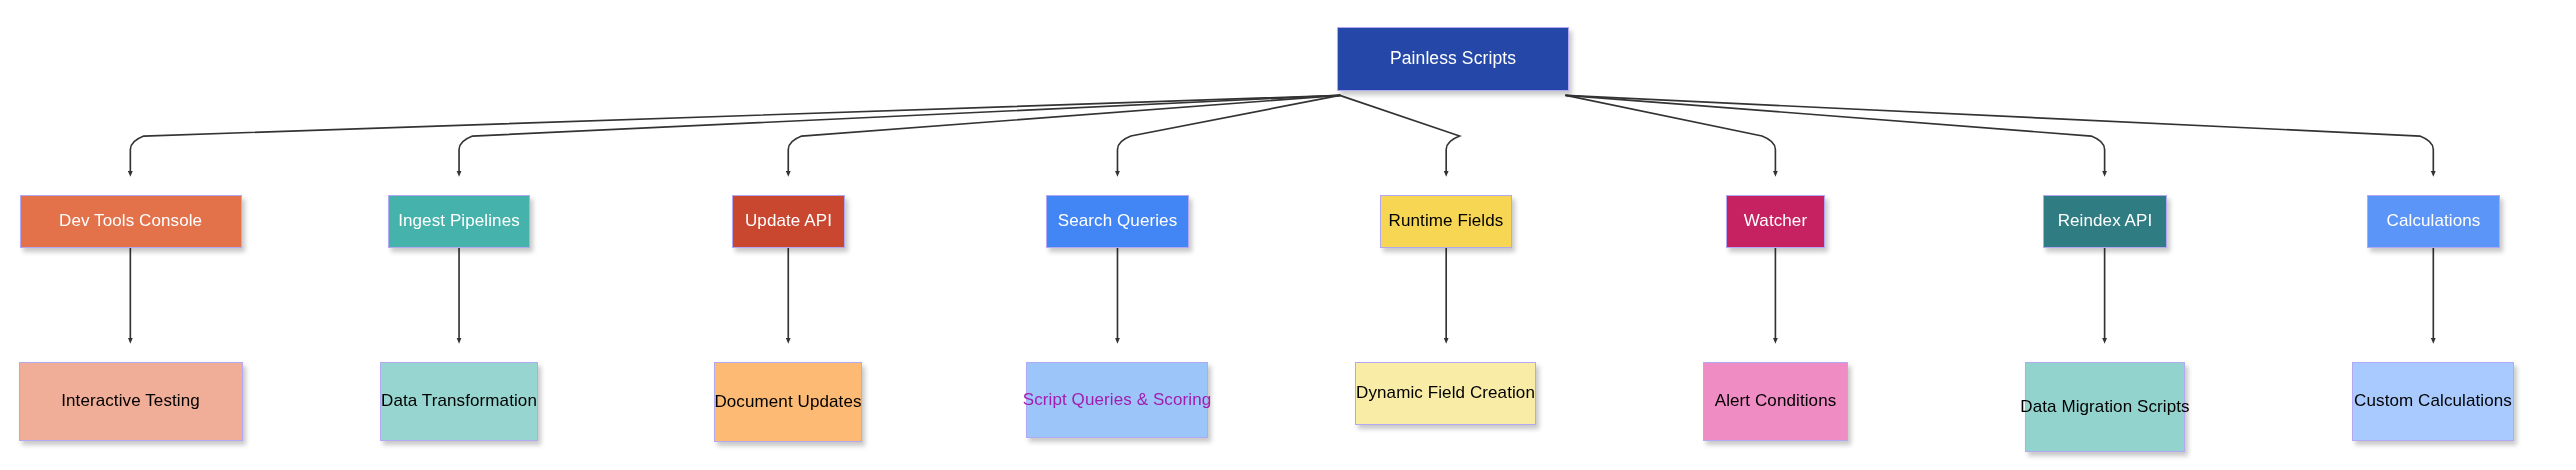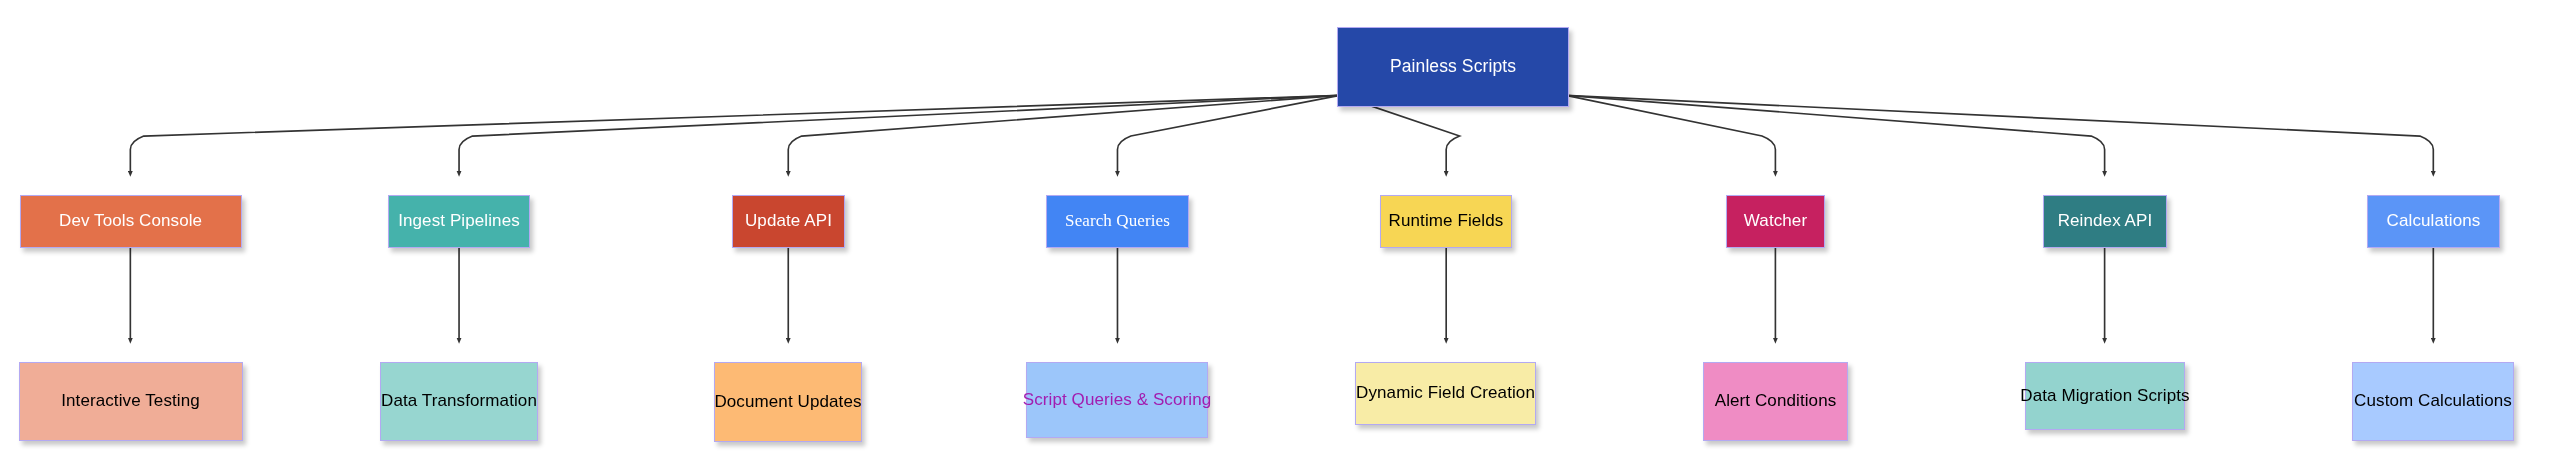--- a/index.html
+++ b/index.html
@@ -63,63 +63,63 @@
         <path d="M2807,480 L2807,656" marker-end="url(#arrow)"></path>
         <path d="M3039.5,185 L3420,264 Q3446,274 3446,290 L3446,332" marker-end="url(#arrow)"></path>
         <path d="M3446,480 L3446,656" marker-end="url(#arrow)"></path>
         <path d="M3039.5,185 L4059,264 Q4085,274 4085,290 L4085,332" marker-end="url(#arrow)"></path>
         <path d="M4085,480 L4085,656" marker-end="url(#arrow)"></path>
         <path d="M3039.5,185 L4697,264 Q4723,274 4723,290 L4723,332" marker-end="url(#arrow)"></path>
         <path d="M4723,480 L4723,656" marker-end="url(#arrow)"></path>
       </g>
   </svg>
   <div id="nodes">
-      <div class="node root" style="left: 1337px; top: 27px; width: 232px; height: 80px; background: rgb(37, 72, 168); color: rgb(255, 255, 255);">
+      <div class="node root" style="left: 1337px; top: 27px; width: 232px; height: 64px; background: rgb(37, 72, 168); color: rgb(255, 255, 255);">
         <span class="node-label">Painless Scripts</span>
       </div>
       <div class="node lvl1" style="left: 19.6px; top: 195px; width: 222px; height: 53px; background: rgb(227, 113, 74); color: rgb(255, 255, 255);">
         <span class="node-label">Dev Tools Console</span>
       </div>
       <div class="node lvl2" style="left: 18.5px; top: 362px; width: 224px; height: 79px; background: rgb(240, 173, 151); color: rgb(0, 0, 0);">
         <span class="node-label">Interactive Testing</span>
       </div>
       <div class="node lvl1" style="left: 388px; top: 195px; width: 142px; height: 53px; background: rgb(69, 178, 171); color: rgb(255, 255, 255);">
         <span class="node-label">Ingest Pipelines</span>
       </div>
       <div class="node lvl2" style="left: 380px; top: 362px; width: 158px; height: 79px; background: rgb(151, 214, 208); color: rgb(0, 0, 0);">
         <span class="node-label">Data Transformation</span>
       </div>
       <div class="node lvl1" style="left: 732px; top: 195px; width: 113px; height: 53px; background: rgb(201, 70, 47); color: rgb(255, 255, 255);">
         <span class="node-label">Update API</span>
       </div>
       <div class="node lvl2" style="left: 714px; top: 362px; width: 148px; height: 80px; background: #fdba74; color: rgb(0, 0, 0);">
         <span class="node-label">Document Updates</span>
       </div>
-      <div class="node lvl1" style="left: 1046px; top: 195px; width: 143px; height: 53px; background: rgb(66, 133, 244); color: rgb(255, 255, 255); font-family: Liberation Serif, serif;">
+      <div class="node lvl1" style="left: 1046px; top: 195px; width: 143px; height: 53px; background: rgb(66, 133, 244); color: rgb(255, 255, 255);">
         <span class="node-label">Search Queries</span>
       </div>
       <div class="node lvl2" style="left: 1026px; top: 362px; width: 182px; height: 76px; background: rgb(156, 198, 250); color: #a21caf;">
         <span class="node-label">Script Queries &amp; Scoring</span>
       </div>
       <div class="node lvl1" style="left: 1380px; top: 195px; width: 132px; height: 53px; background: rgb(247, 214, 84); color: rgb(0, 0, 0);">
         <span class="node-label">Runtime Fields</span>
       </div>
       <div class="node lvl2" style="left: 1355px; top: 362px; width: 181px; height: 63px; background: rgb(248, 236, 166); color: rgb(0, 0, 0);">
         <span class="node-label">Dynamic Field Creation</span>
       </div>
       <div class="node lvl1" style="left: 1726px; top: 195px; width: 99px; height: 53px; background: rgb(198, 33, 96); color: rgb(255, 255, 255);">
         <span class="node-label">Watcher</span>
       </div>
       <div class="node lvl2" style="left: 1703px; top: 362px; width: 145px; height: 79px; background: rgb(239, 140, 196); color: rgb(0, 0, 0);">
         <span class="node-label">Alert Conditions</span>
       </div>
       <div class="node lvl1" style="left: 2043px; top: 195px; width: 124px; height: 53px; background: rgb(47, 125, 131); color: rgb(255, 255, 255);">
         <span class="node-label">Reindex API</span>
       </div>
-      <div class="node lvl2" style="left: 2025px; top: 362px; width: 160px; height: 68px; background: rgb(147, 211, 206); color: rgb(0, 0, 0); text-align: center;">
+      <div class="node lvl2" style="left: 2025px; top: 362px; width: 160px; height: 90px; background: rgb(147, 211, 206); color: rgb(0, 0, 0); text-align: center;">
         <span class="node-label">Data Migration Scripts</span>
       </div>
       <div class="node lvl1" style="left: 2367px; top: 195px; width: 133px; height: 53px; background: rgb(91, 149, 247); color: rgb(255, 255, 255);">
         <span class="node-label">Calculations</span>
       </div>
       <div class="node lvl2" style="left: 2352px; top: 362px; width: 162px; height: 79px; background: rgb(168, 202, 255); color: rgb(0, 0, 0);">
         <span class="node-label">Custom Calculations</span>
       </div>
     </div>
 </div>

